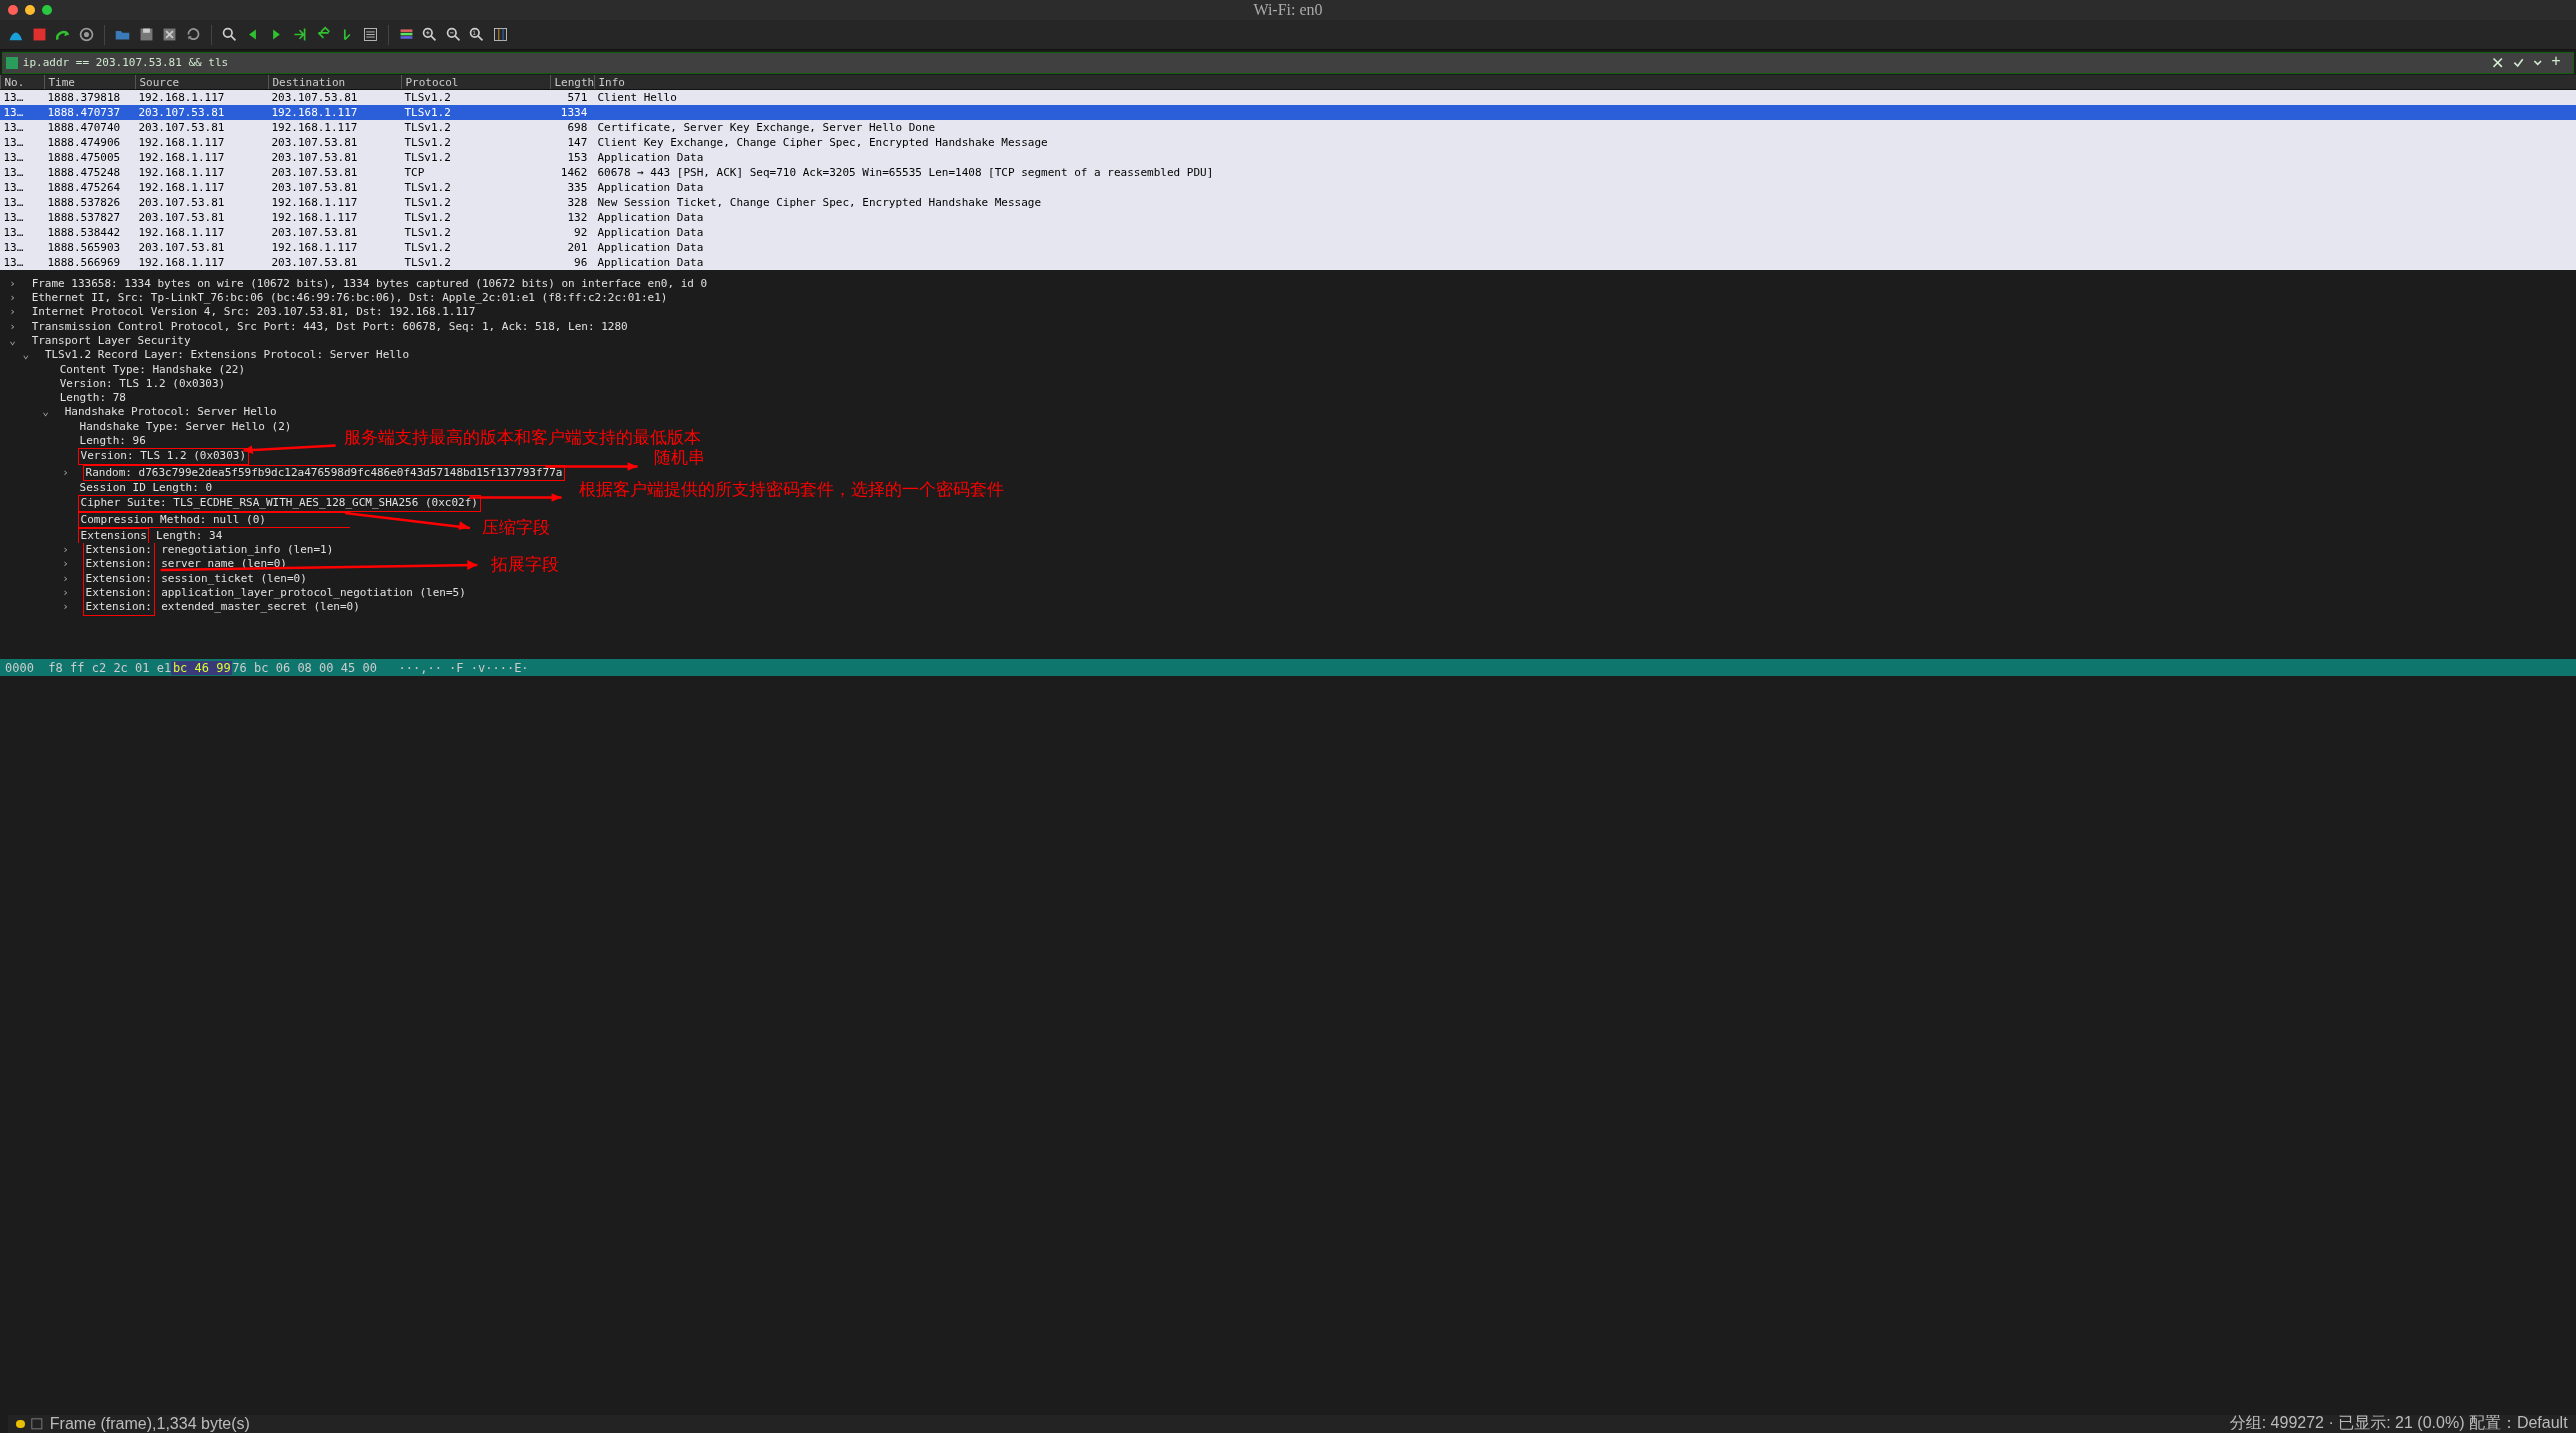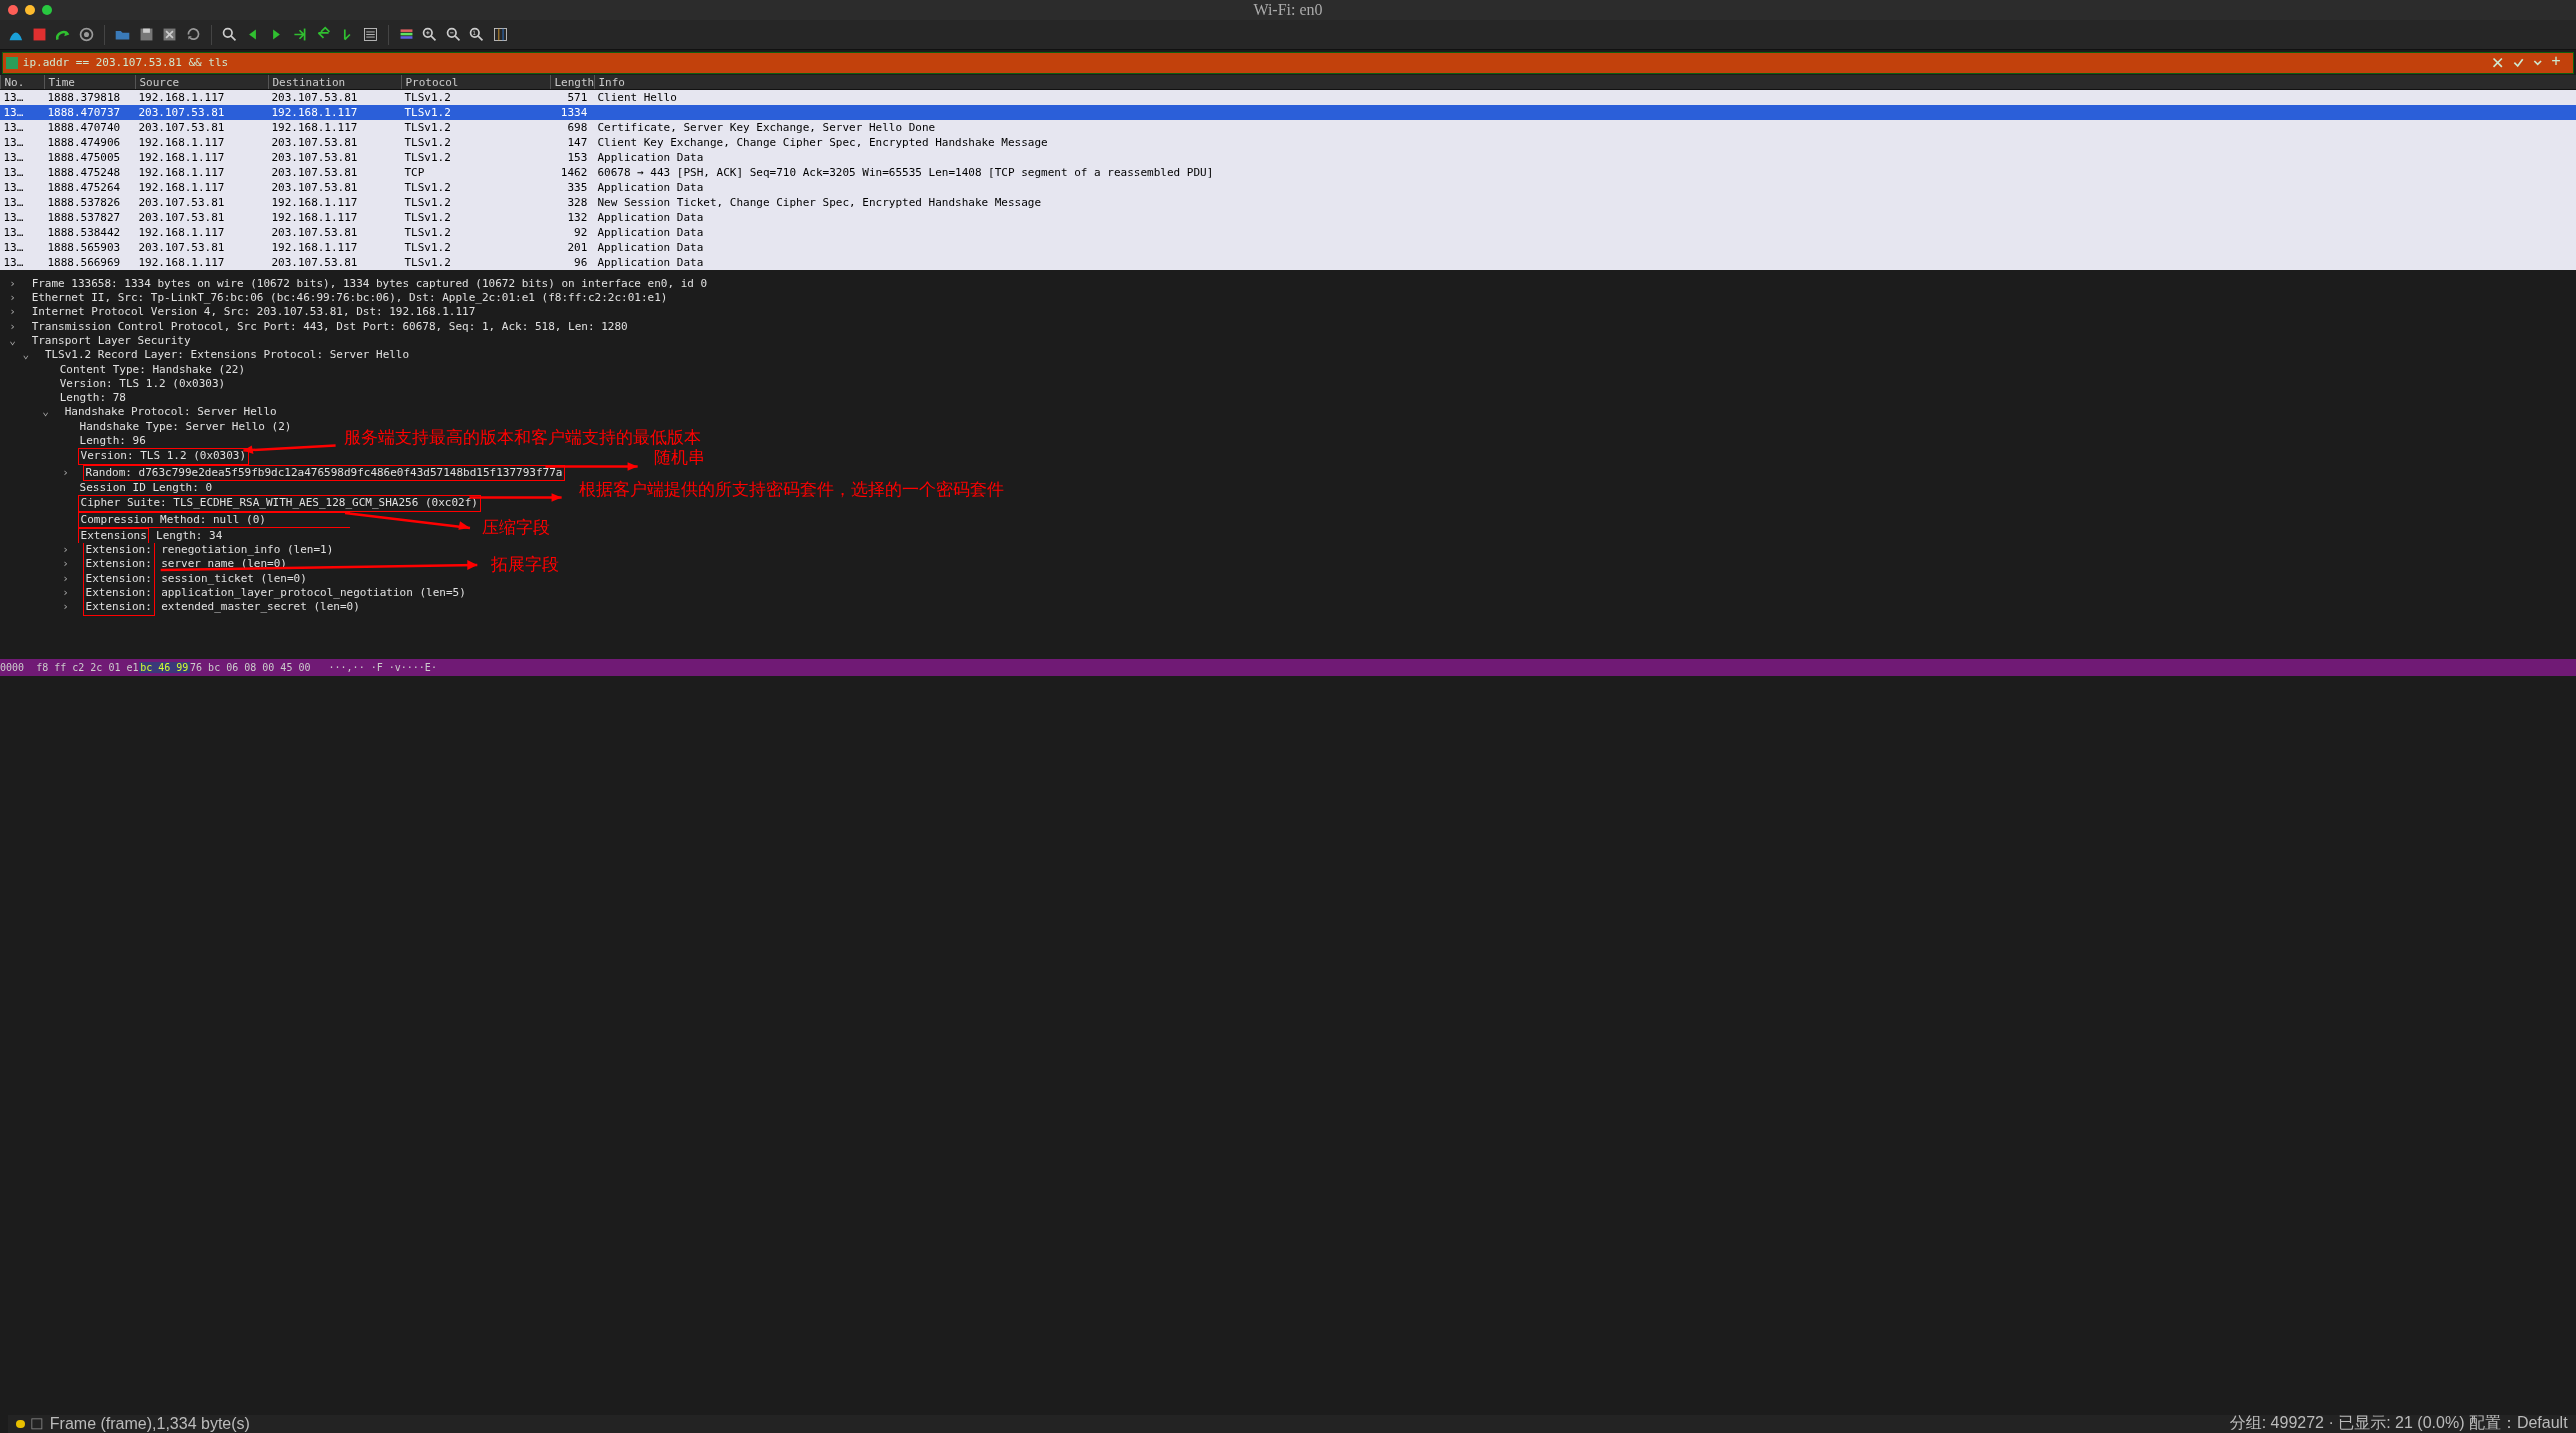--- a/index.html
+++ b/index.html
@@ -6,21 +6,21 @@
 *{box-sizing:border-box}
 .titlebar{height:20px;background:#2c2c2c;display:flex;align-items:center;padding:0 8.4px;position:relative}
 .traffic{display:flex;gap:6.7px}
 .dot{width:10px;height:10px;border-radius:50%}
 .dot.red{background:#ff5f57}.dot.yellow{background:#febc2e}.dot.green{background:#28c840}
 .title-text{position:absolute;left:50%;transform:translateX(-50%);color:#aaa;font-family:Liberation Serif, serif;font-size:16px;font-weight:500}
 .toolbar{height:30px;background:#262626;display:flex;align-items:center;padding:0 6.7px;gap:5px;border-bottom:0.8px solid #111}
 .tb-group{display:flex;align-items:center;gap:5px}
 .tb-sep{width:0.8px;height:20px;background:#444;margin:0 3.4px}
 .tb-icon{width:18.5px;height:18.5px;display:flex;align-items:center;justify-content:center;cursor:pointer}
-.filterbar{height:22px;background:#c2410c;border:0.8px solid #0f5f0f;display:flex;align-items:center;padding:0 3.4px;margin:1.7px}
+.filterbar{height:22px;background:#404040;border:0.8px solid #0f5f0f;display:flex;align-items:center;padding:0 3.4px;margin:1.7px}
 .filter-input{flex:1;background:transparent;border:none;color:#cfe8cf;font-family:inherit;font-size:11px;outline:none;padding-left:3.4px}
 .filter-icons{display:flex;gap:6.7px;align-items:center;padding-right:5px}
 .fi{width:13.4px;height:13.4px;cursor:pointer;color:#cfe8cf}
 .packet-header,.packet-row{display:flex;height:15px;line-height:15px;font-family:Menlo,monospace;font-size:11px}
 .packet-header{background:#2a2a2a;color:#ccc;border-bottom:0.8px solid #111}
 .ph-cell{padding-left:3.4px;border-left:0.8px solid #555;overflow:hidden;white-space:nowrap}
 .packet-row{background:#e6e6f0;color:#000}
 .packet-row.selected{background:#2b5fd9;color:#fff}
 .pr-cell{padding-left:3.4px;overflow:hidden;white-space:nowrap}
 .c-no{width:44px;text-align:left;padding-right:3.4px}
@@ -30,21 +30,21 @@
 .c-proto{width:149px}
 .c-len{width:44px;text-align:right;padding-right:6.7px}
 .c-info{flex:1}
 .packet-list{height:183px;overflow:hidden}
 .details-pane{height:386px;background:#1c1c1c;color:#e0e0e0;overflow:auto;padding:3.4px 6.7px;position:relative;font-family:Menlo,monospace;font-size:11px;line-height:14.3px}
 .tree-line{white-space:pre}
 .toggle{color:#aaa;cursor:pointer;display:inline-block;width:11.7px;text-align:center}
 .box{border:1.7px solid #f00;display:inline-block;padding:0 1.7px;margin-left:-1.7px}
 .anno{position:absolute;color:#f00;font-family:'PingFang SC','Microsoft YaHei',sans-serif;font-size:17px;font-weight:500;pointer-events:none}
 svg.arrow{position:absolute;pointer-events:none}
-.hex-bar{height:17px;background:#701a75;color:#ccc;display:flex;align-items:center;font-family:Menlo,monospace;font-size:10px;}
+.hex-bar{height:17px;background:#0f766e;color:#ccc;display:flex;align-items:center;font-family:Menlo,monospace;font-size:12px;padding-left:5px}
 .hex-bar .hl{background:#3a3a7a;color:#d5ff30;padding:0 1.7px}
 .statusbar{position:absolute;bottom:0;left:8px;right:0;height:18.5px;background:#232323;color:#bbb;display:flex;align-items:center;justify-content:space-between;padding:0 8.4px;font-family:-apple-system,sans-serif;font-size:16px}
 .sb-left{display:flex;align-items:center;gap:6.7px}
 .led{width:8.4px;height:8.4px;border-radius:50%;background:#e8c000}
 </style>
 </head>
 <body>
 
 <div class="titlebar">
   <div class="traffic">

